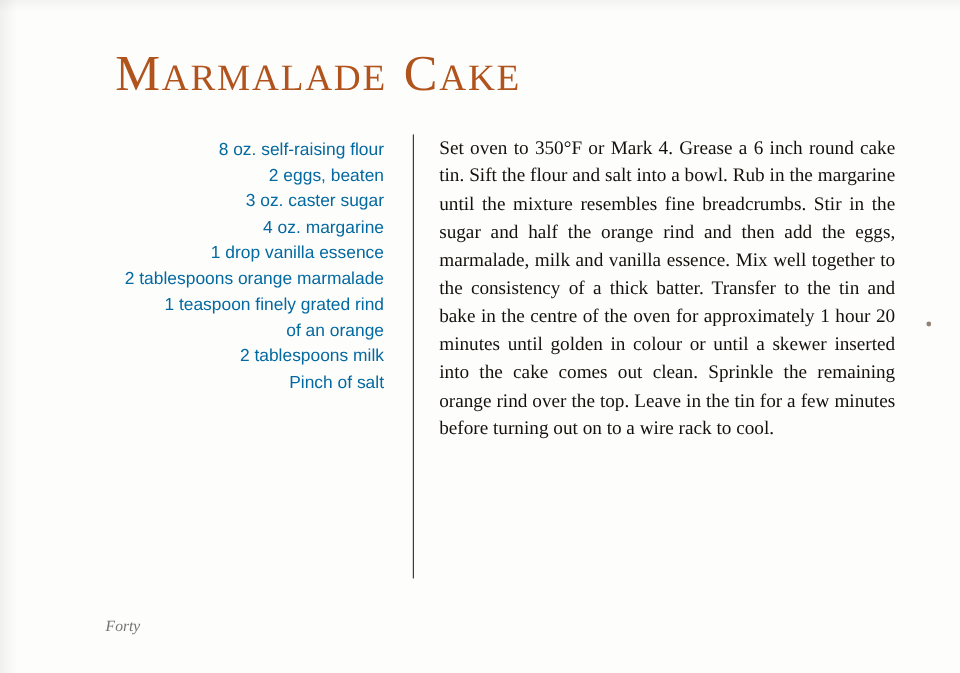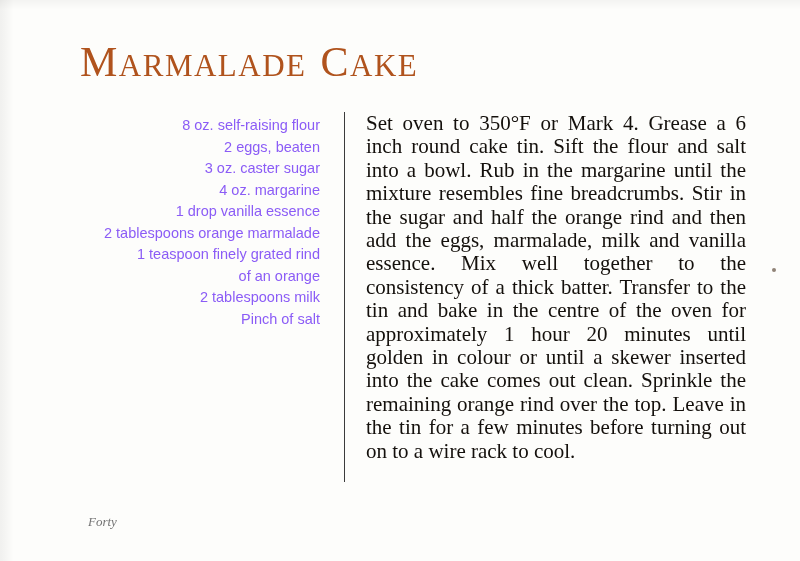--- a/index.html
+++ b/index.html
@@ -14,21 +14,21 @@
     overflow: hidden;
   }
   .page {
     position: relative;
     width: 800px;
     height: 561px;
     background: #fdfdfb;
   }
   .title {
     position: absolute;
-    left: 80px;
+    left: 96px;
     top: 38px;
     font-family: "Liberation Serif", serif;
     font-size: 33px;
     color: #b0531d;
     letter-spacing: 1.5px;
     white-space: nowrap;
   }
   .title .cap {
     font-size: 42px;
   }
@@ -41,40 +41,40 @@
   }
   .ingredients {
     position: absolute;
     left: 60px;
     top: 115px;
     width: 260px;
     text-align: right;
     font-family: "Liberation Sans", sans-serif;
     font-size: 14.5px;
     line-height: 21.5px;
-    color: #8b5cf6;
+    color: #0369a1;
   }
   .ingredients div {
     white-space: pre-line;
   }
   .divider {
     position: absolute;
     left: 344px;
     top: 112px;
     width: 1px;
     height: 370px;
     background: #3b3b3b;
   }
   .method {
     position: absolute;
     left: 366px;
     top: 112px;
     width: 380px;
     font-family: "Liberation Serif", serif;
-    font-size: 21px;
+    font-size: 16px;
     line-height: 23.4px;
     color: #14100c;
     text-align: justify;
     -webkit-hyphens: none;
     hyphens: none;
   }
   .page-number {
     position: absolute;
     left: 88px;
     top: 514px;

